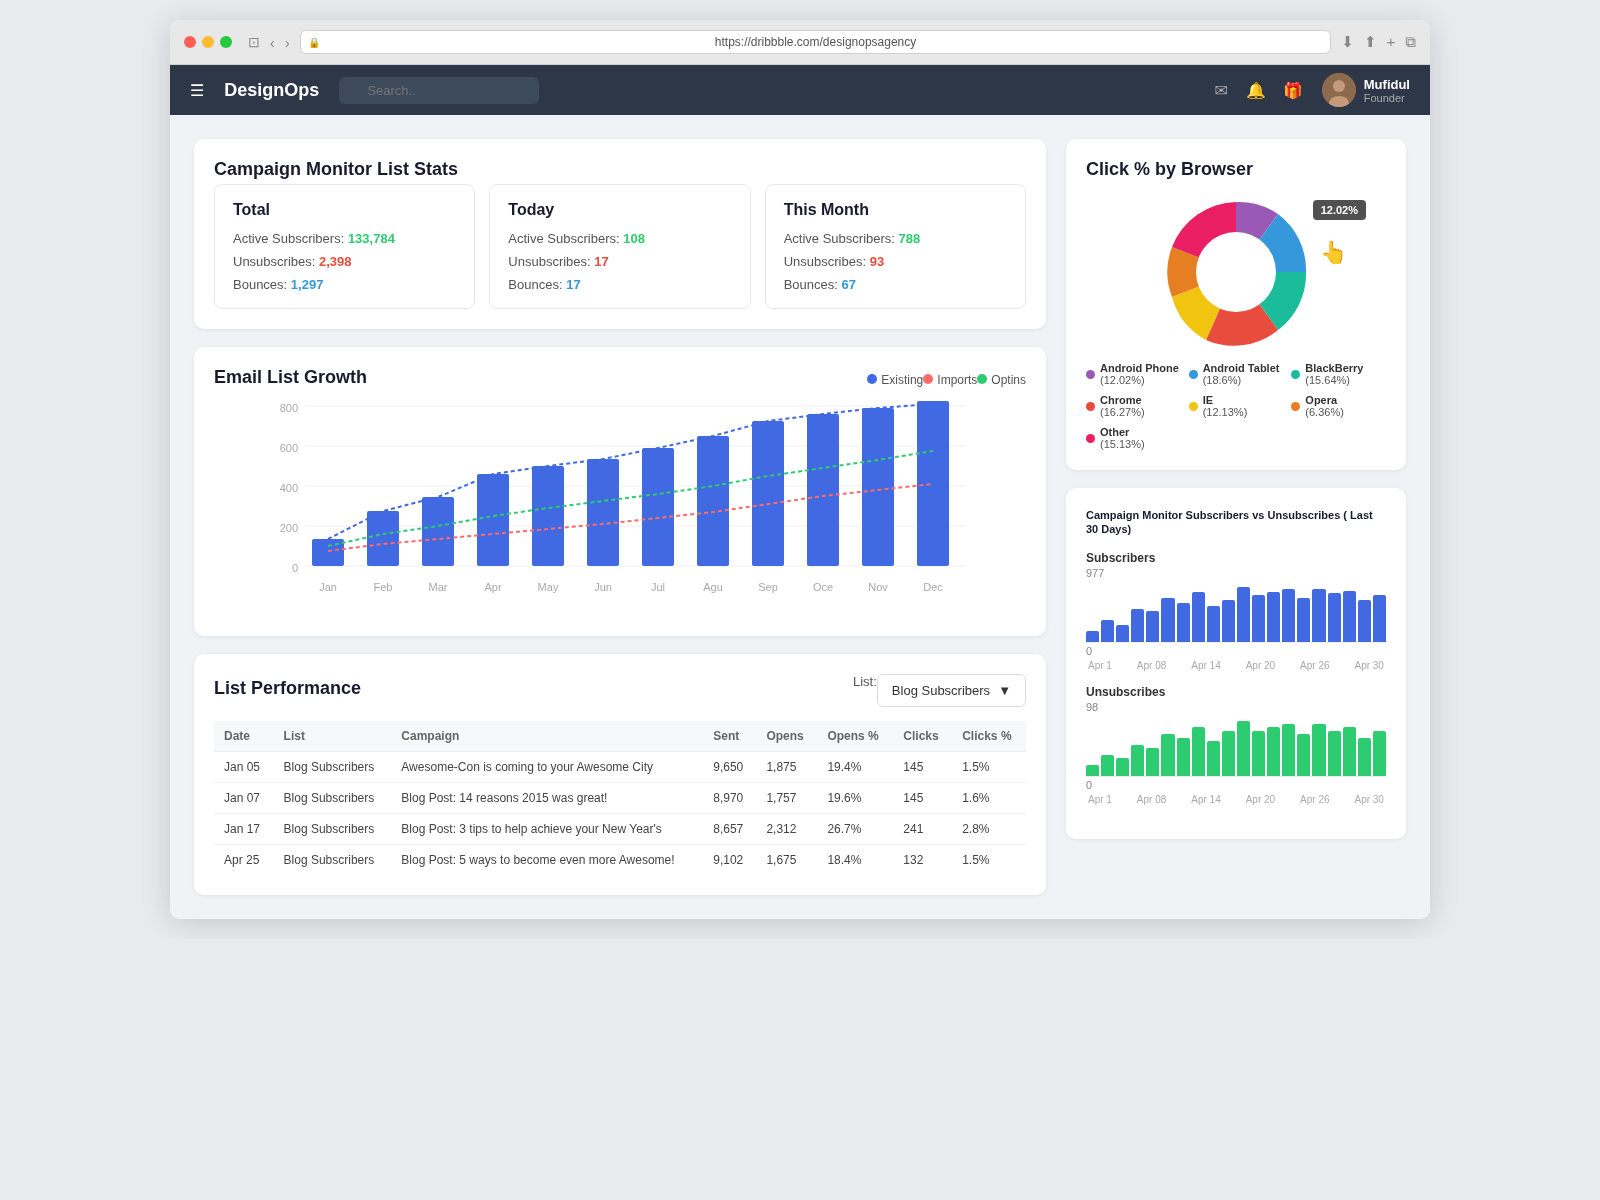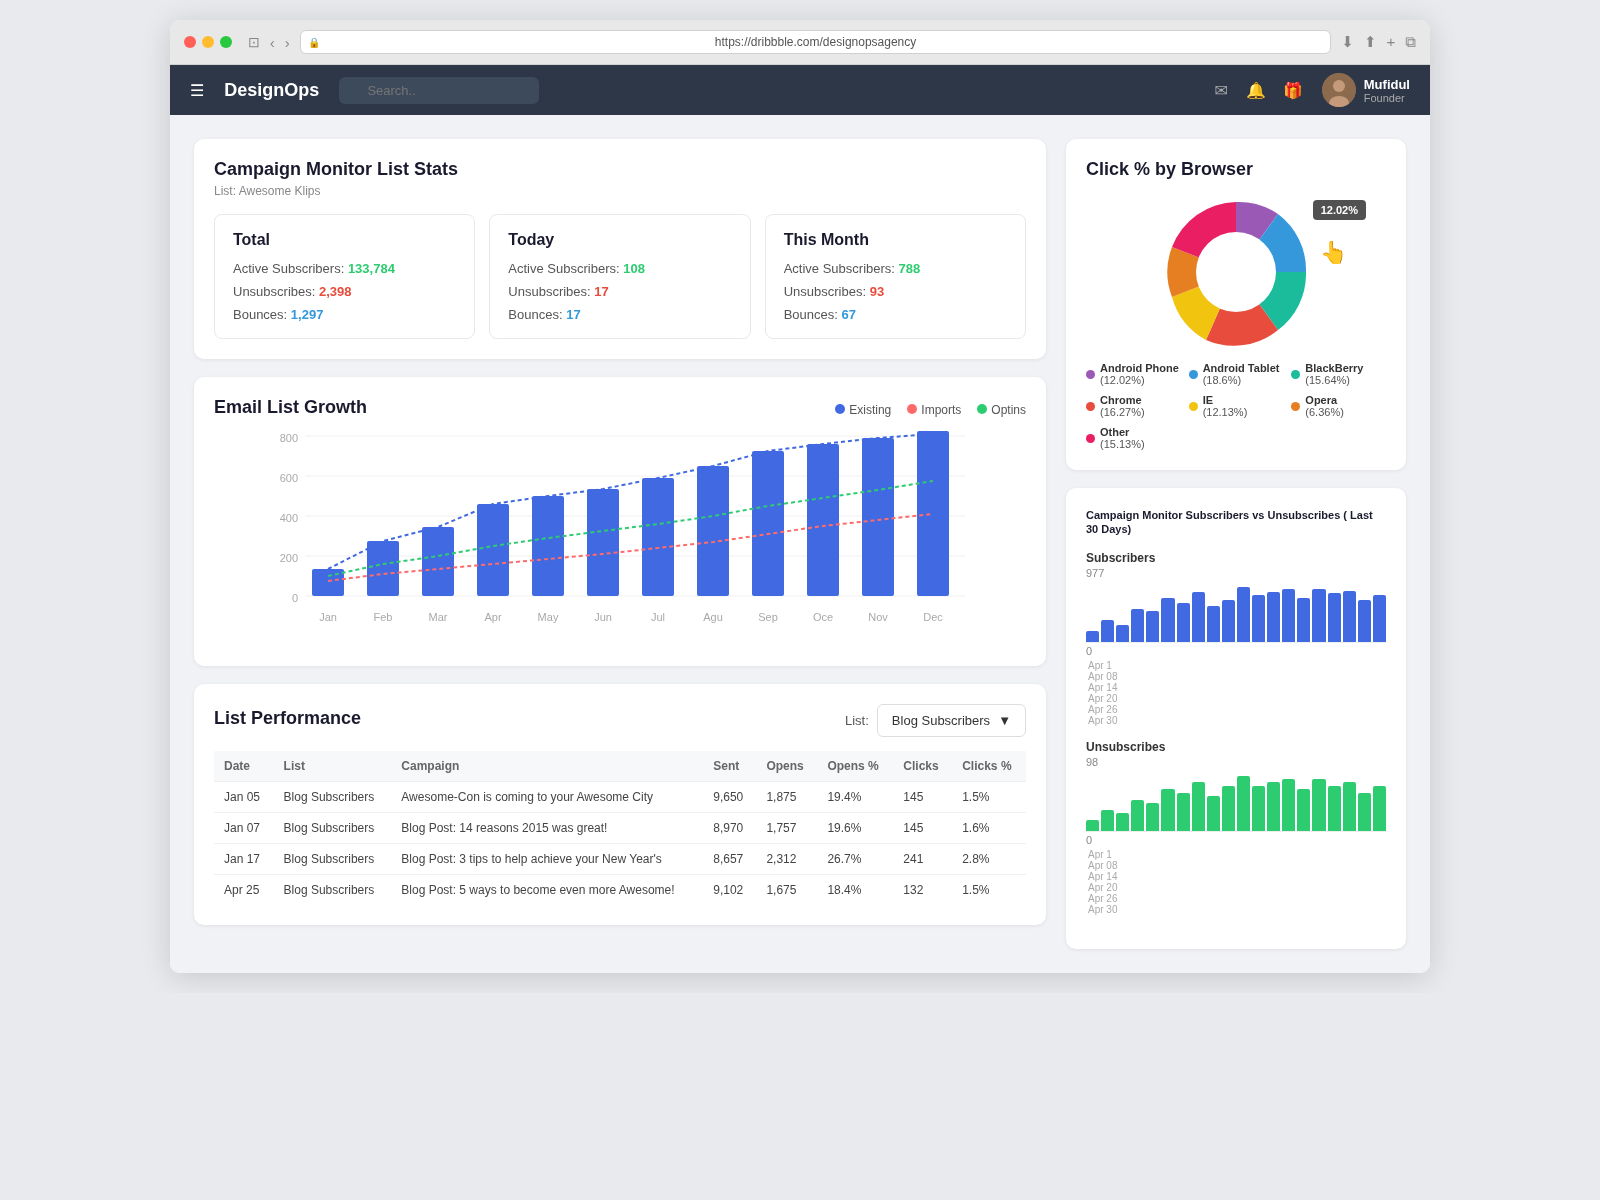--- a/index.html
+++ b/index.html
@@ -48,21 +48,21 @@
     .stat-box-title { font-size: 16px; font-weight: 700; color: #1a1a2e; margin-bottom: 12px; }
     .stat-row { font-size: 13px; color: #555; margin-bottom: 8px; }
     .stat-row:last-child { margin-bottom: 0; }
     .val-green { color: #2ecc71; font-weight: 600; }
     .val-red { color: #e74c3c; font-weight: 600; }
     .val-blue { color: #3498db; font-weight: 600; }
 
     
     .growth-card { margin-top: 0; }
     .chart-header { display: flex; align-items: center; justify-content: space-between; margin-bottom: 4px; }
-    .chart-legend { display: flex; gap: 16px; align-items: center; font-size: 12px; color: #555; }
+    .chart-legend { display: flex; align-items: center; font-size: 12px; color: #555; }
     .legend-dot { width: 10px; height: 10px; border-radius: 50%; display: inline-block; margin-right: 4px; }
     .bar-chart-area { position: relative; height: 220px; }
     .bar-chart-svg { width: 100%; height: 100%; }
 
     
     .perf-card { }
     .perf-header { display: flex; align-items: center; justify-content: space-between; margin-bottom: 14px; }
     .list-select { border: 1px solid #ddd; border-radius: 6px; padding: 8px 14px; font-size: 13px; color: #333; display: flex; align-items: center; gap: 8px; cursor: pointer; background: #fff; }
     .perf-table { width: 100%; border-collapse: collapse; font-size: 12px; }
     .perf-table th { background: #f7f8fa; padding: 8px 10px; text-align: left; font-weight: 600; color: #666; border-bottom: 1px solid #eee; }
@@ -83,21 +83,21 @@
 
     
     .subs-card { }
     .subs-title { font-size: 11px; font-weight: 700; color: #1a1a2e; margin-bottom: 14px; line-height: 1.3; }
     .mini-chart-section { margin-bottom: 14px; }
     .mini-chart-label { font-size: 12px; font-weight: 600; color: #333; margin-bottom: 2px; }
     .mini-chart-max { font-size: 11px; color: #888; margin-bottom: 4px; }
     .mini-chart-zero { font-size: 11px; color: #888; margin-top: 2px; }
     .mini-bar-chart { height: 60px; display: flex; align-items: flex-end; gap: 2px; border-bottom: 1px solid #eee; }
     .mini-bar { border-radius: 2px 2px 0 0; min-width: 8px; }
-    .mini-x-labels { display: flex; justify-content: space-between; font-size: 10px; color: #aaa; margin-top: 3px; padding: 0 2px; flex-direction: column; }
+    .mini-x-labels { display: flex; justify-content: space-between; font-size: 10px; color: #aaa; margin-top: 3px; padding: 0 2px; }
 
     
     .table-wrap { max-height: 200px; overflow-y: auto; }
     .table-wrap::-webkit-scrollbar { width: 4px; }
     .table-wrap::-webkit-scrollbar-thumb { background: #ccc; border-radius: 4px; }
   </style>
 </head>
 <body>
 
 <div class="browser-window">
@@ -150,21 +150,20 @@
       </div>
     </div>
   </div>
 
   <div class="main-content">
 
     <div style="display:flex;flex-direction:column;gap:18px;">
 
       <div class="card stats-card">
         <div class="card-title">Campaign Monitor List Stats</div>
-        <div class="card-subtitle">List: Awesome Klips</div>
         <div class="stats-grid">
 
           <div class="stat-box">
             <div class="stat-box-title">Total</div>
             <div class="stat-row">
               <span>Active Subscribers:</span>
               <span class="val-green">133,784</span>
             </div>
             <div class="stat-row">
               <span>Unsubscribes:</span>
@@ -265,21 +264,21 @@
             <text x="553" y="195" font-size="11" fill="#aaa" text-anchor="middle">Oce</text>
             <text x="608" y="195" font-size="11" fill="#aaa" text-anchor="middle">Nov</text>
             <text x="663" y="195" font-size="11" fill="#aaa" text-anchor="middle">Dec</text>
           </svg>
         </div>
       </div>
 
       <div class="card perf-card">
         <div class="perf-header">
           <div class="card-title">List Performance</div>
-          <div style="display:flex;align-items:center;gap:8px;">
+          <div style="display:flex;">
             <span style="font-size:13px;color:#555;">List:</span>
             <div class="list-select">
               <span>Blog Subscribers</span>
               <span>▼</span>
             </div>
           </div>
         </div>
         <div class="table-wrap">
           <table class="perf-table">
             <thead>

